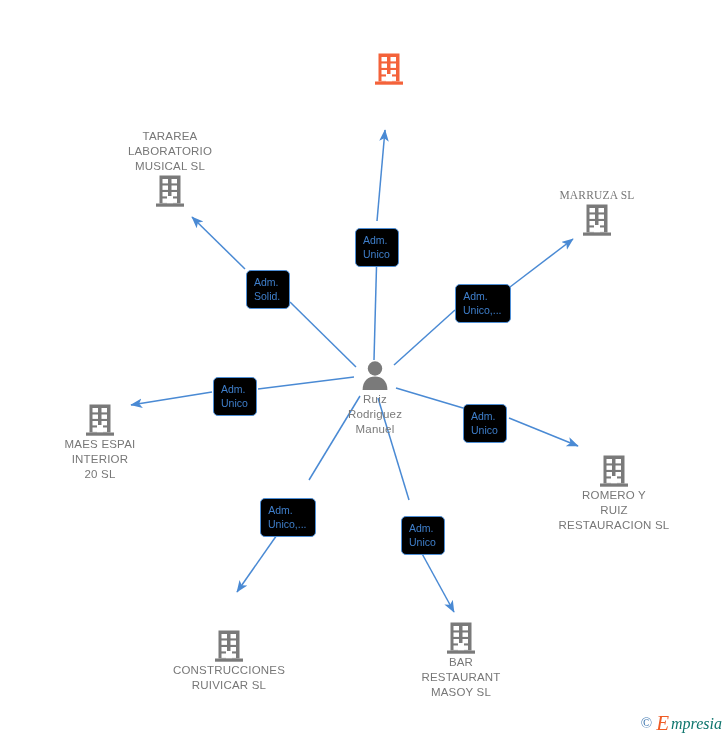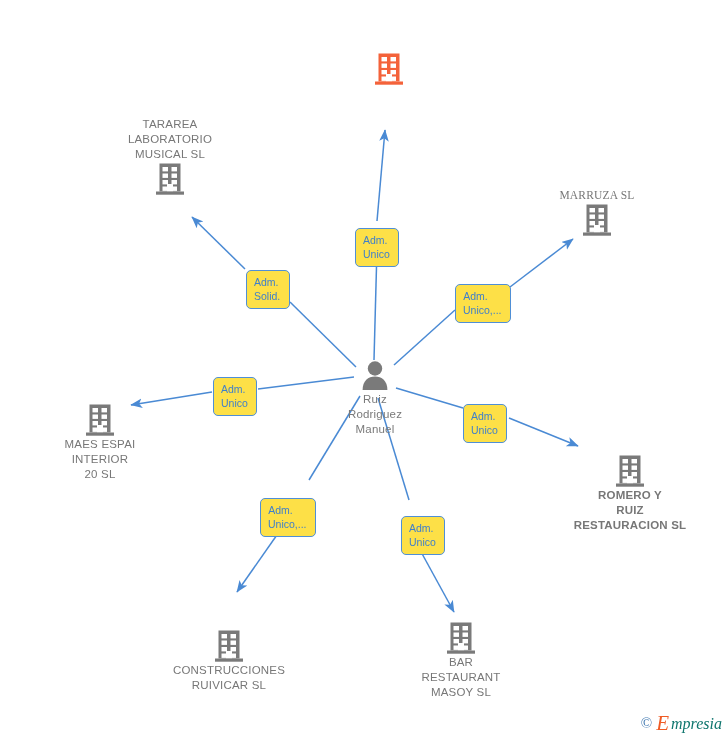--- a/index.html
+++ b/index.html
@@ -45,21 +45,21 @@
   .node-icon {
     display: block;
     margin: 0 auto;
   }
   .node-icon svg { display: block; margin: 0 auto; }
   .edge-label {
     position: absolute;
     z-index: 5;
     border: 1.4px solid #4f8fd6;
     border-radius: 5px;
-    background: #fde047;
+    background: #000000;
     color: #3f7fcb;
     font-size: 10.5px;
     line-height: 14px;
     padding: 4px 22px 5px 7px;
     text-align: center;
     white-space: pre-line;
     box-sizing: border-box;
   }
   #watermark {
     position: absolute;
@@ -143,21 +143,21 @@
             <rect x="16.5" y="11.5" width="5.5" height="4.4" fill="#ffffff"></rect>
             <rect x="7.5" y="18" width="5.5" height="4.4" fill="#ffffff"></rect>
             <rect x="16.5" y="18" width="5.5" height="4.4" fill="#ffffff"></rect>
             <rect x="7.5" y="24.5" width="5.5" height="4.4" fill="#ffffff"></rect>
             <rect x="16.5" y="24.5" width="5.5" height="4.4" fill="#ffffff"></rect>
             <rect x="12" y="22" width="6" height="7.5" fill="#ffffff"></rect>
             <rect x="1" y="29.5" width="28" height="3.2" fill="#f4623a"></rect>
           </svg>
         </span>
       </div>
-      <div class="node" style="left: 170px; top: 117px;">
+      <div class="node" style="left: 170px; top: 129px;">
         <div class="node-label">TARAREA
 LABORATORIO
 MUSICAL  SL</div>
         <span class="node-icon">
           <svg width="30" height="34" viewBox="0 0 30 34">
             <rect x="4.5" y="1.5" width="21" height="28" fill="#7a7a7a"></rect>
             <rect x="7.5" y="5" width="5.5" height="4.4" fill="#ffffff"></rect>
             <rect x="16.5" y="5" width="5.5" height="4.4" fill="#ffffff"></rect>
             <rect x="7.5" y="11.5" width="5.5" height="4.4" fill="#ffffff"></rect>
             <rect x="16.5" y="11.5" width="5.5" height="4.4" fill="#ffffff"></rect>
@@ -201,21 +201,21 @@
             <rect x="7.5" y="24.5" width="5.5" height="4.4" fill="#ffffff"></rect>
             <rect x="16.5" y="24.5" width="5.5" height="4.4" fill="#ffffff"></rect>
             <rect x="12" y="22" width="6" height="7.5" fill="#ffffff"></rect>
             <rect x="1" y="29.5" width="28" height="3.2" fill="#7a7a7a"></rect>
           </svg>
         </span>
         <div class="node-label">MAES ESPAI
 INTERIOR
 20  SL</div>
       </div>
-      <div class="node" style="left: 630px; top: 454px; font-weight: bold;">
+      <div class="node" style="left: 614px; top: 454px;">
         <span class="node-icon">
           <svg width="30" height="34" viewBox="0 0 30 34">
             <rect x="4.5" y="1.5" width="21" height="28" fill="#7a7a7a"></rect>
             <rect x="7.5" y="5" width="5.5" height="4.4" fill="#ffffff"></rect>
             <rect x="16.5" y="5" width="5.5" height="4.4" fill="#ffffff"></rect>
             <rect x="7.5" y="11.5" width="5.5" height="4.4" fill="#ffffff"></rect>
             <rect x="16.5" y="11.5" width="5.5" height="4.4" fill="#ffffff"></rect>
             <rect x="7.5" y="18" width="5.5" height="4.4" fill="#ffffff"></rect>
             <rect x="16.5" y="18" width="5.5" height="4.4" fill="#ffffff"></rect>
             <rect x="7.5" y="24.5" width="5.5" height="4.4" fill="#ffffff"></rect>

